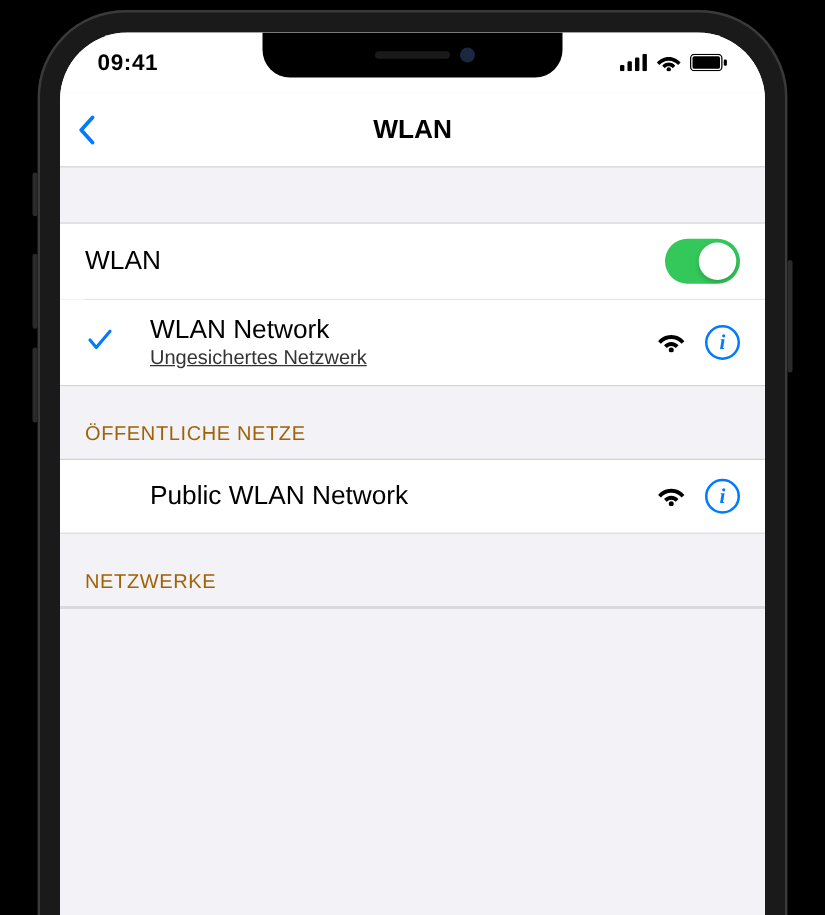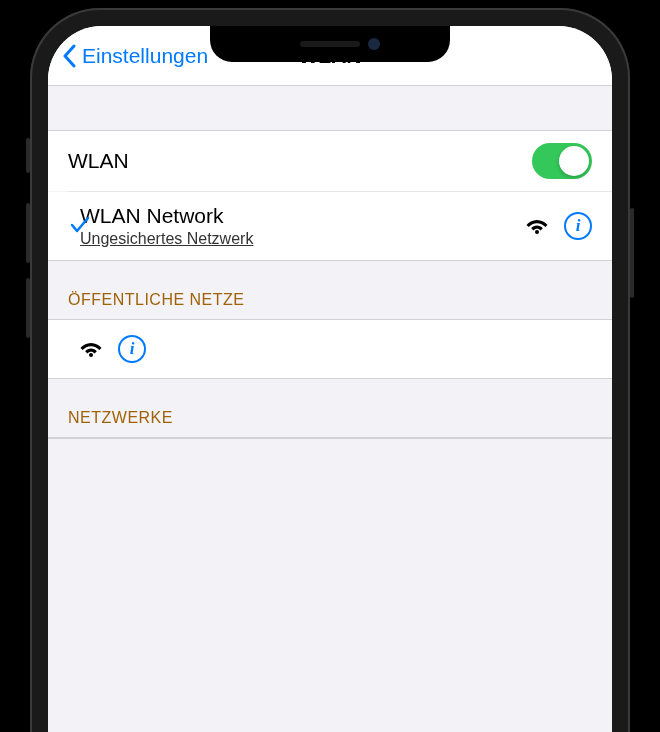--- a/index.html
+++ b/index.html
@@ -124,21 +124,21 @@
     }
     .row {
       background: #fff;
       min-height: 58px;
       display: flex;
       align-items: center;
       padding: 12px 20px 12px 20px;
       position: relative;
     }
     .row-indent {
-      padding-left: 32px;
+      padding-left: 72px;
     }
     .sep {
       height: 1px;
       background: #e5e5ea;
       margin-left: 20px;
     }
     .sep-full {
       height: 1px;
       background: #d1d1d6;
     }
@@ -217,27 +217,47 @@
   <div class="side-button left1"></div>
   <div class="side-button left2"></div>
   <div class="side-button left3"></div>
   <div class="side-button right1"></div>
   <div class="screen">
     <div class="notch">
       <div class="speaker"></div>
       <div class="camera"></div>
     </div>
 
+    <div class="status-bar">
+      <div class="status-time">09:41</div>
+      <div class="status-icons">
+        <svg width="22" height="14" viewBox="0 0 22 14">
+          <rect x="0" y="9" width="3.5" height="5" rx="1" fill="#000"></rect>
+          <rect x="6" y="6" width="3.5" height="8" rx="1" fill="#000"></rect>
+          <rect x="12" y="3" width="3.5" height="11" rx="1" fill="#000"></rect>
+          <rect x="18" y="0" width="3.5" height="14" rx="1" fill="#000"></rect>
+        </svg>
+        <svg width="20" height="14" viewBox="0 0 20 14">
+          <path d="M10 2.5 C6 2.5 2.5 4.5 0.5 7 L2.5 9 C4.5 6.8 7 5.5 10 5.5 C13 5.5 15.5 6.8 17.5 9 L19.5 7 C17.5 4.5 14 2.5 10 2.5 Z" fill="#000"></path>
+          <path d="M10 7 C8 7 6 8 4.8 9.5 L6.8 11.5 C7.8 10.5 8.8 10 10 10 C11.2 10 12.2 10.5 13.2 11.5 L15.2 9.5 C14 8 12 7 10 7 Z" fill="#000"></path>
+          <circle cx="10" cy="12.5" r="1.8" fill="#000"></circle>
+        </svg>
+        <svg width="30" height="14" viewBox="0 0 30 14">
+          <rect x="0.5" y="0.5" width="25" height="13" rx="3" fill="none" stroke="#000" stroke-width="1"></rect>
+          <rect x="2" y="2" width="22" height="10" rx="1.5" fill="#000"></rect>
+          <rect x="27" y="4.5" width="2.5" height="5" rx="1" fill="#000"></rect>
+        </svg>
+      </div>
+    </div>
 
     <div class="nav-bar">
       <div class="back-btn">
         <svg class="back-chevron" width="14" height="24" viewBox="0 0 14 24">
           <path d="M12 2 L3 12 L12 22" stroke="#007aff" stroke-width="3" fill="none" stroke-linecap="round" stroke-linejoin="round"></path>
         </svg>
-        <span style="margin-left:4px;">Einstellungen</span>
       </div>
       <div class="nav-title">WLAN</div>
     </div>
 
     <div class="spacer"></div>
     <div class="sep-full"></div>
 
     <div class="row">
       <div class="row-label">WLAN</div>
       <div class="toggle">
@@ -264,20 +284,21 @@
         </svg>
         <div class="info-btn">i</div>
       </div>
     </div>
     <div class="sep-full"></div>
 
     <div class="section-header">ÖFFENTLICHE NETZE</div>
     <div class="sep-full"></div>
 
     <div class="row row-indent">
+      <div class="row-label">Public WLAN Network</div>
       <div class="row-icons">
         <svg width="22" height="16" viewBox="0 0 22 16">
           <path d="M11 2 C6.5 2 2.7 4.2 0.5 7 L2.7 9 C4.9 6.6 7.7 5.2 11 5.2 C14.3 5.2 17.1 6.6 19.3 9 L21.5 7 C19.3 4.2 15.5 2 11 2 Z" fill="#000"></path>
           <path d="M11 7.5 C8.8 7.5 6.6 8.6 5.2 10.2 L7.4 12.4 C8.5 11.3 9.6 10.7 11 10.7 C12.4 10.7 13.5 11.3 14.6 12.4 L16.8 10.2 C15.4 8.6 13.2 7.5 11 7.5 Z" fill="#000"></path>
           <circle cx="11" cy="14" r="2" fill="#000"></circle>
         </svg>
         <div class="info-btn">i</div>
       </div>
     </div>
     <div class="sep-full"></div>

